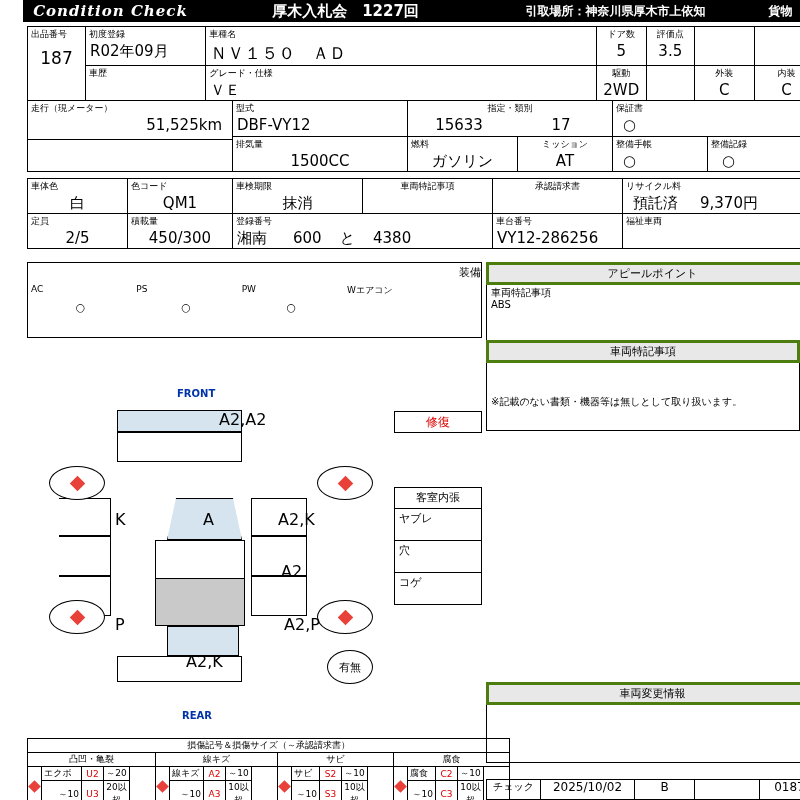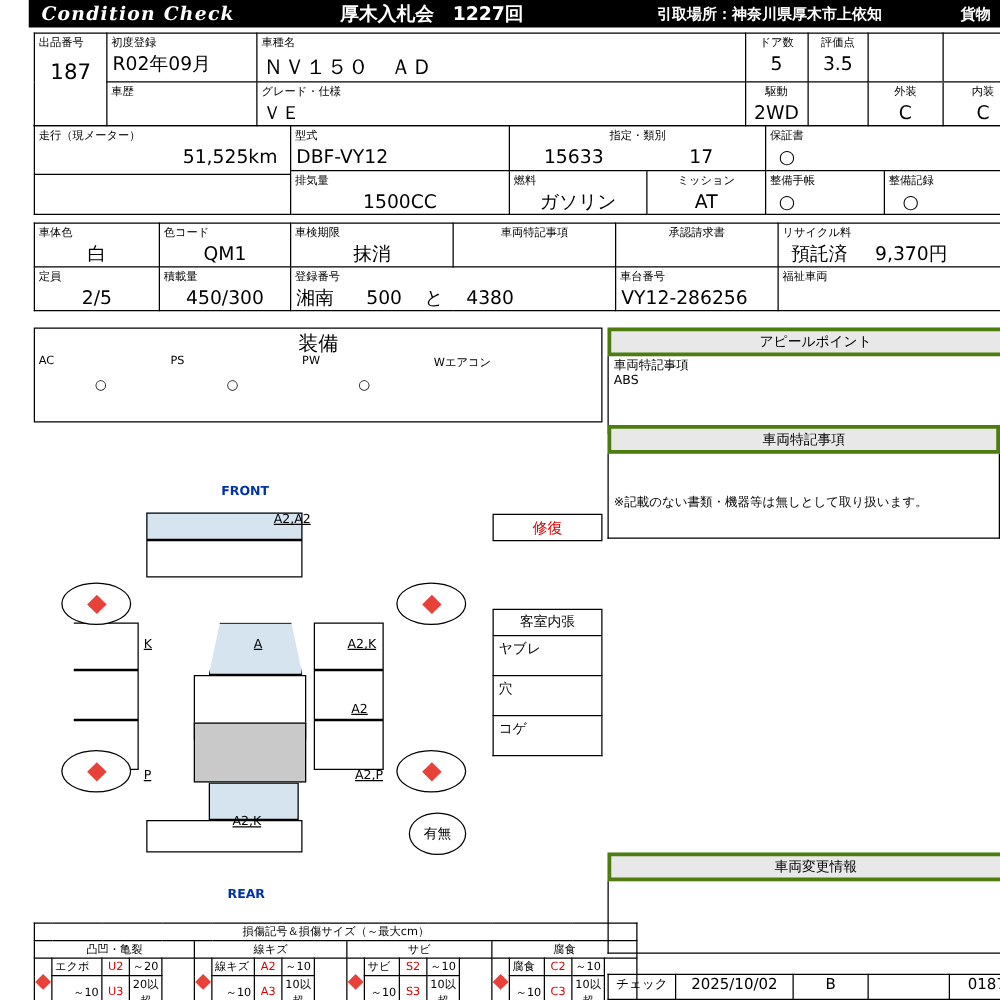--- a/index.html
+++ b/index.html
@@ -60,21 +60,21 @@
     background:#fff;
   }
   .wheel .dia {
     position:absolute; left:50%; top:50%;
     width:11px; height:11px; margin:-5.5px 0 0 -5.5px;
     background:#e8413a; transform:rotate(45deg);
   }
   .body-part { position:absolute; border:1px solid #000; background:#fff; }
   .shade { background:#d6e4f0; }
   .gray { background:#c9c9c9; }
-  .plate { position:absolute; font-size:10px;text-decoration:underline; }
+  .plate { position:absolute; font-size:16px; }
 
   
   .legend td { border:1px solid #000; font-size:9px; padding:0 2px; }
   .dred { color:#d00; }
   .red { color:#d00; }
   .diamond {
     display:inline-block; width:9px; height:9px;
     background:#e8413a; transform:rotate(45deg);
   }
 </style>
@@ -258,41 +258,41 @@
           <div class="val c">2/5</div>
         </td>
         <td>
           <div class="lbl">積載量</div>
           <div class="val c">450/300</div>
         </td>
         <td colspan="2">
           <div class="lbl">登録番号</div>
           <div style="display:flex; align-items:baseline">
             <div class="val">湘南</div>
-            <div class="val" style="padding-left:22px">500</div>
+            <div class="val" style="padding-left:22px">600</div>
             <div class="val" style="padding-left:14px">と</div>
             <div class="val" style="padding-left:14px">4380</div>
           </div>
         </td>
         <td>
           <div class="lbl">車台番号</div>
           <div class="val">VY12-286256</div>
         </td>
         <td>
           <div class="lbl">福祉車両</div>
           <div class="val">&nbsp;</div>
         </td>
       </tr>
     </tbody>
       </table>
   </div>
 
   <div style="position:absolute; left:4px; top:262px; width:455px;">
     <div class="blk" style="height:76px; position:relative;">
-      <div style="text-align:center; font-size:16px; padding-top:2px;">装備</div>
+      <div style="text-align:right; font-size:11px; padding-top:2px;">装備</div>
       <div style="display:flex; position:absolute; top:20px; left:0; right:0;">
         <div style="flex:1">
           <div class="lbl">AC</div>
           <div style="text-align:center; padding-top:6px;">○</div>
         </div>
         <div style="flex:1">
           <div class="lbl">PS</div>
           <div style="text-align:center; padding-top:6px;">○</div>
         </div>
         <div style="flex:1">
@@ -407,21 +407,21 @@
           <col style="width:26px">
           <col style="width:26px">
         <col style="width:14px">
           <col style="width:28px">
           <col style="width:22px">
           <col style="width:26px">
           <col style="width:26px">
       </colgroup>
       <tbody>
           <tr>
-        <td colspan="20" class="c" style="font-size:9px">損傷記号＆損傷サイズ（～最大cm）</td>
+        <td colspan="20" class="c" style="font-size:9px">損傷記号＆損傷サイズ（～承認請求書）</td>
       </tr>
       <tr>
         <td colspan="5" class="c">凸凹・亀裂</td>
         <td colspan="5" class="c">線キズ</td>
         <td colspan="5" class="c">サビ</td>
         <td colspan="5" class="c">腐食</td>
       </tr>
       <tr>
         <td rowspan="2" class="c"><span class="diamond"></span></td>
         <td>エクボ</td>

